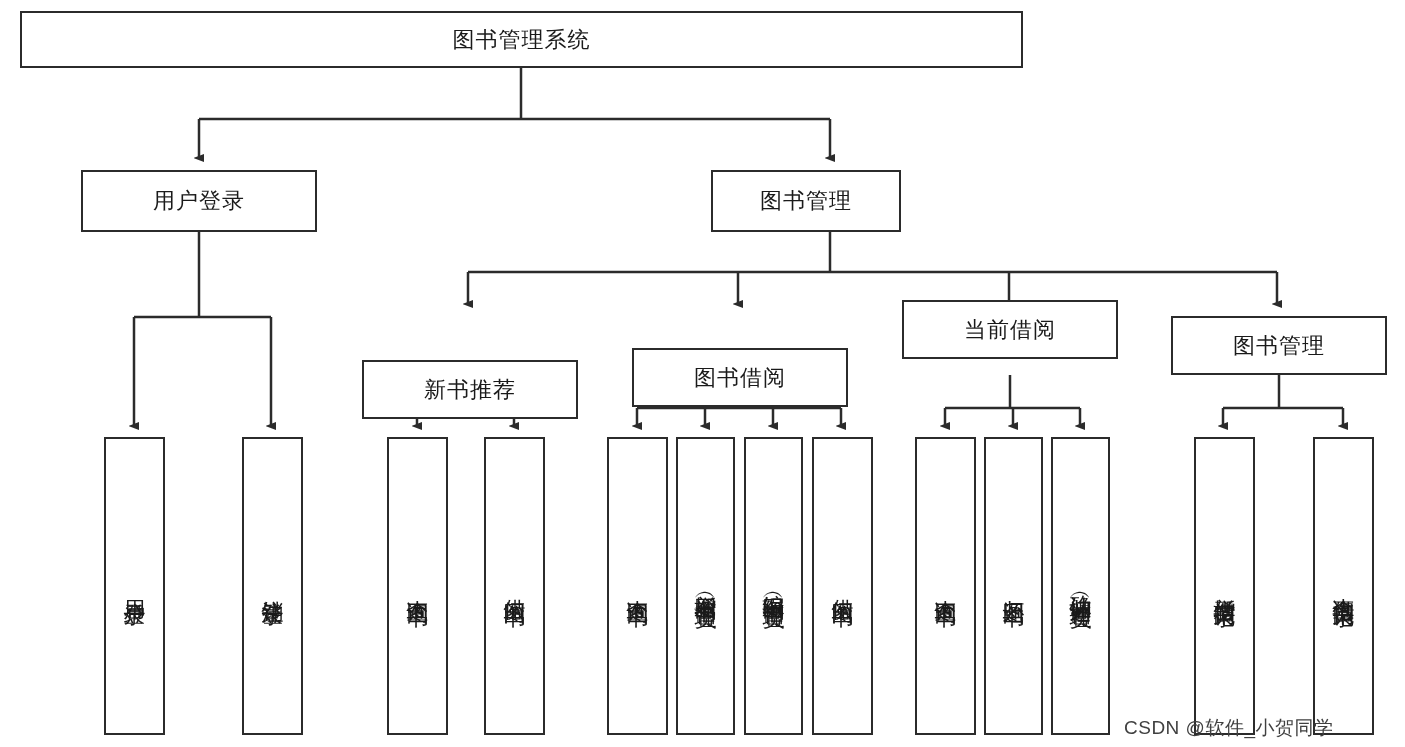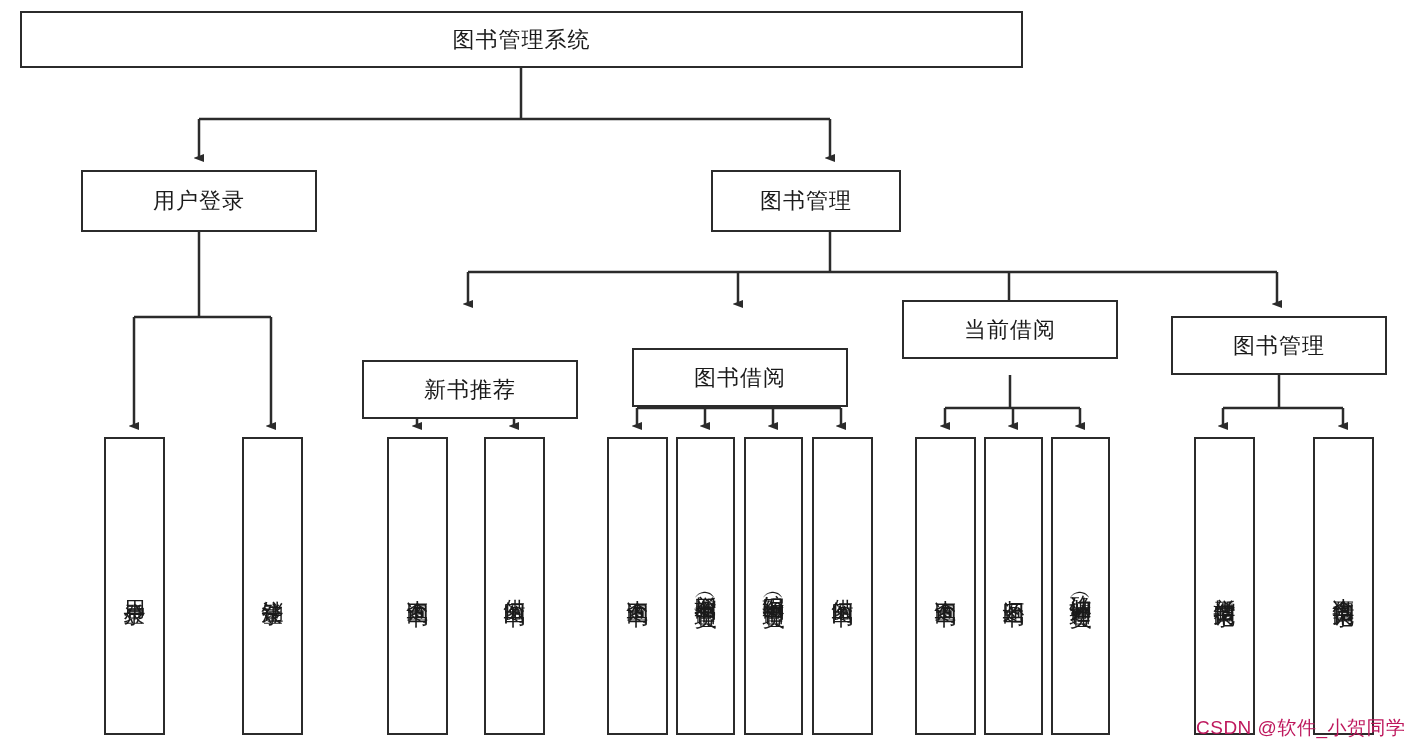--- a/index.html
+++ b/index.html
@@ -51,24 +51,24 @@
   #edges {
     position: absolute;
     left: 0;
     top: 0;
     width: 1405px;
     height: 747px;
     pointer-events: none;
   }
   .watermark {
     position: absolute;
-    left: 1196px;
+    left: 1124px;
     top: 715px;
     font-size: 19px;
-    color: #be185d;
+    color: #404040;
     white-space: nowrap;
     letter-spacing: 0.5px;
   }
 </style>
 </head>
 <body>
 
 <div id="canvas">
 
   <svg id="edges" viewBox="0 0 1405 747" xmlns="http://www.w3.org/2000/svg">

